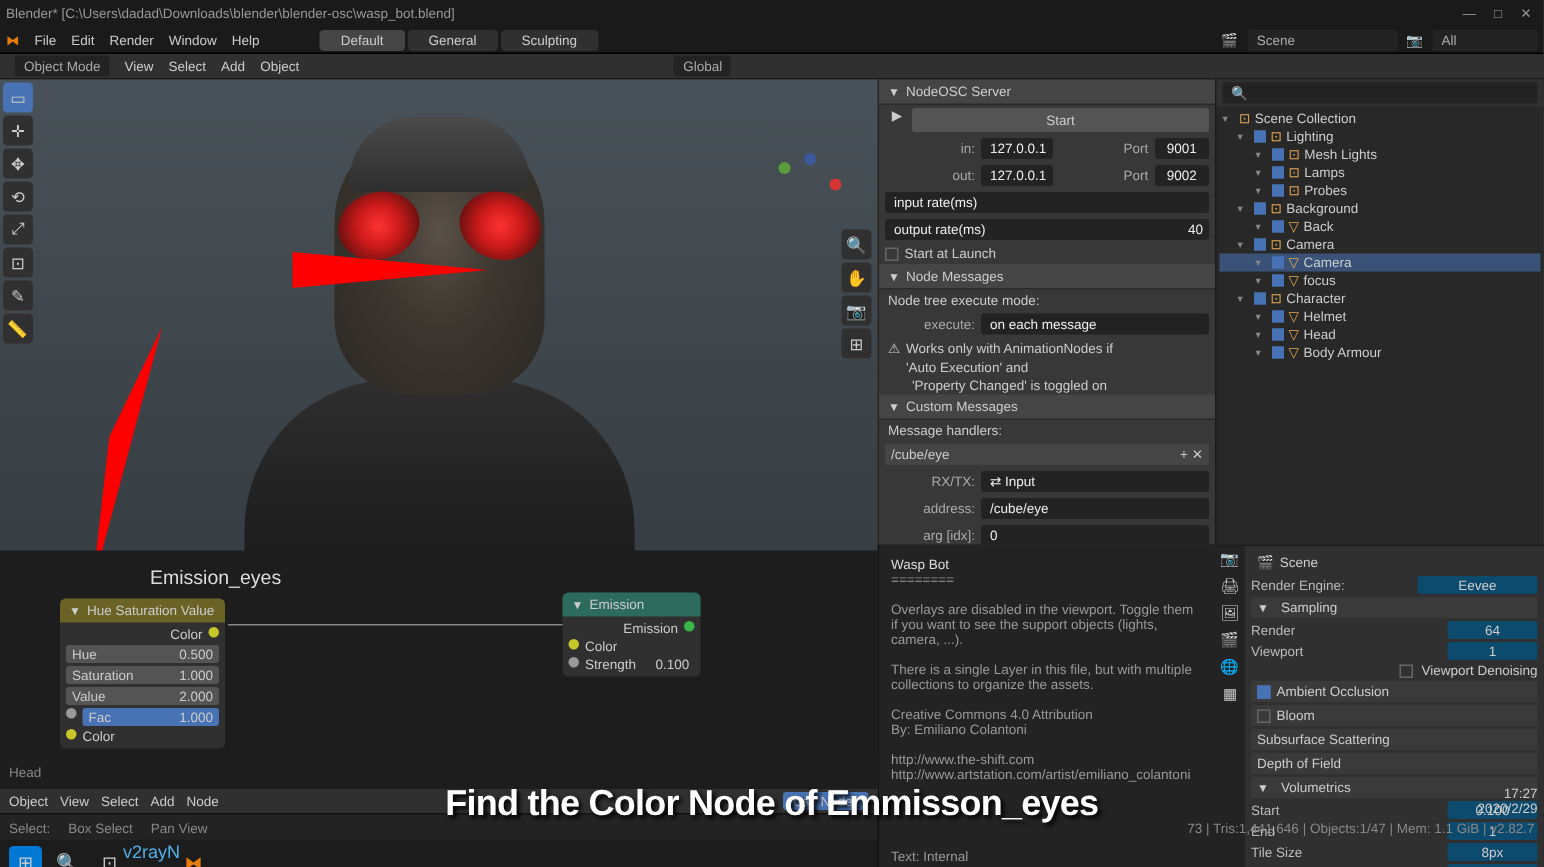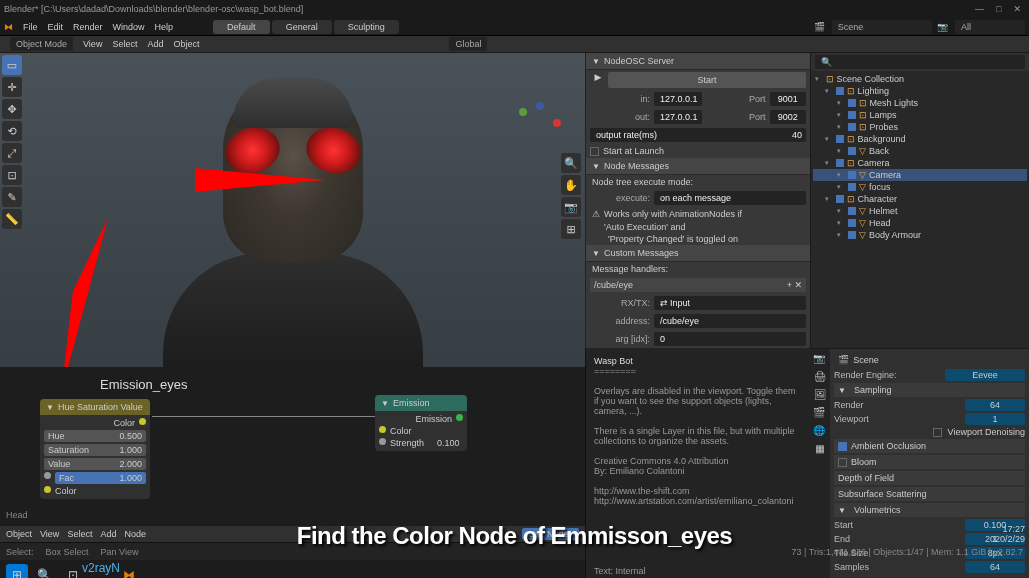--- a/index.html
+++ b/index.html
@@ -245,20 +245,23 @@
             <label>Port</label>
             <div class="oscval" style="width:40px">9001</div>
           </div>
         <div class="oscrow">
             <label>out:</label>
             <div class="oscval wide">127.0.0.1</div>
             <label>Port</label>
             <div class="oscval" style="width:40px">9002</div>
           </div>
         <div class="oscrow">
+            <div class="oscval wide" style="flex:1">input rate(ms)</div>
+          </div>
+        <div class="oscrow">
             <div class="oscval wide" style="flex:1;display:flex;justify-content:space-between">
               <span>output rate(ms)</span>
               <span>40</span>
             </div>
           </div>
         <div class="oscrow">
             <span class="chk"></span>
             <span>Start at Launch</span>
           </div>
         <div class="panelhdr">
@@ -434,24 +437,24 @@
             </div>
           <div class="prop-section">
               <span class="chk on"></span>
               <span>Ambient Occlusion</span>
             </div>
           <div class="prop-section">
               <span class="chk"></span>
               <span>Bloom</span>
             </div>
           <div class="prop-section">
+              <span>Subsurface Scattering</span>
+            </div>
+          <div class="prop-section">
               <span>Depth of Field</span>
-            </div>
-          <div class="prop-section">
-              <span>Subsurface Scattering</span>
             </div>
           <div class="prop-section">
               <span class="collapse">▼</span>
               <span>Volumetrics</span>
             </div>
           <div class="prop-row">
               <span class="lbl">Start</span>
               <span class="val">0.100</span>
             </div>
           <div class="prop-row">

